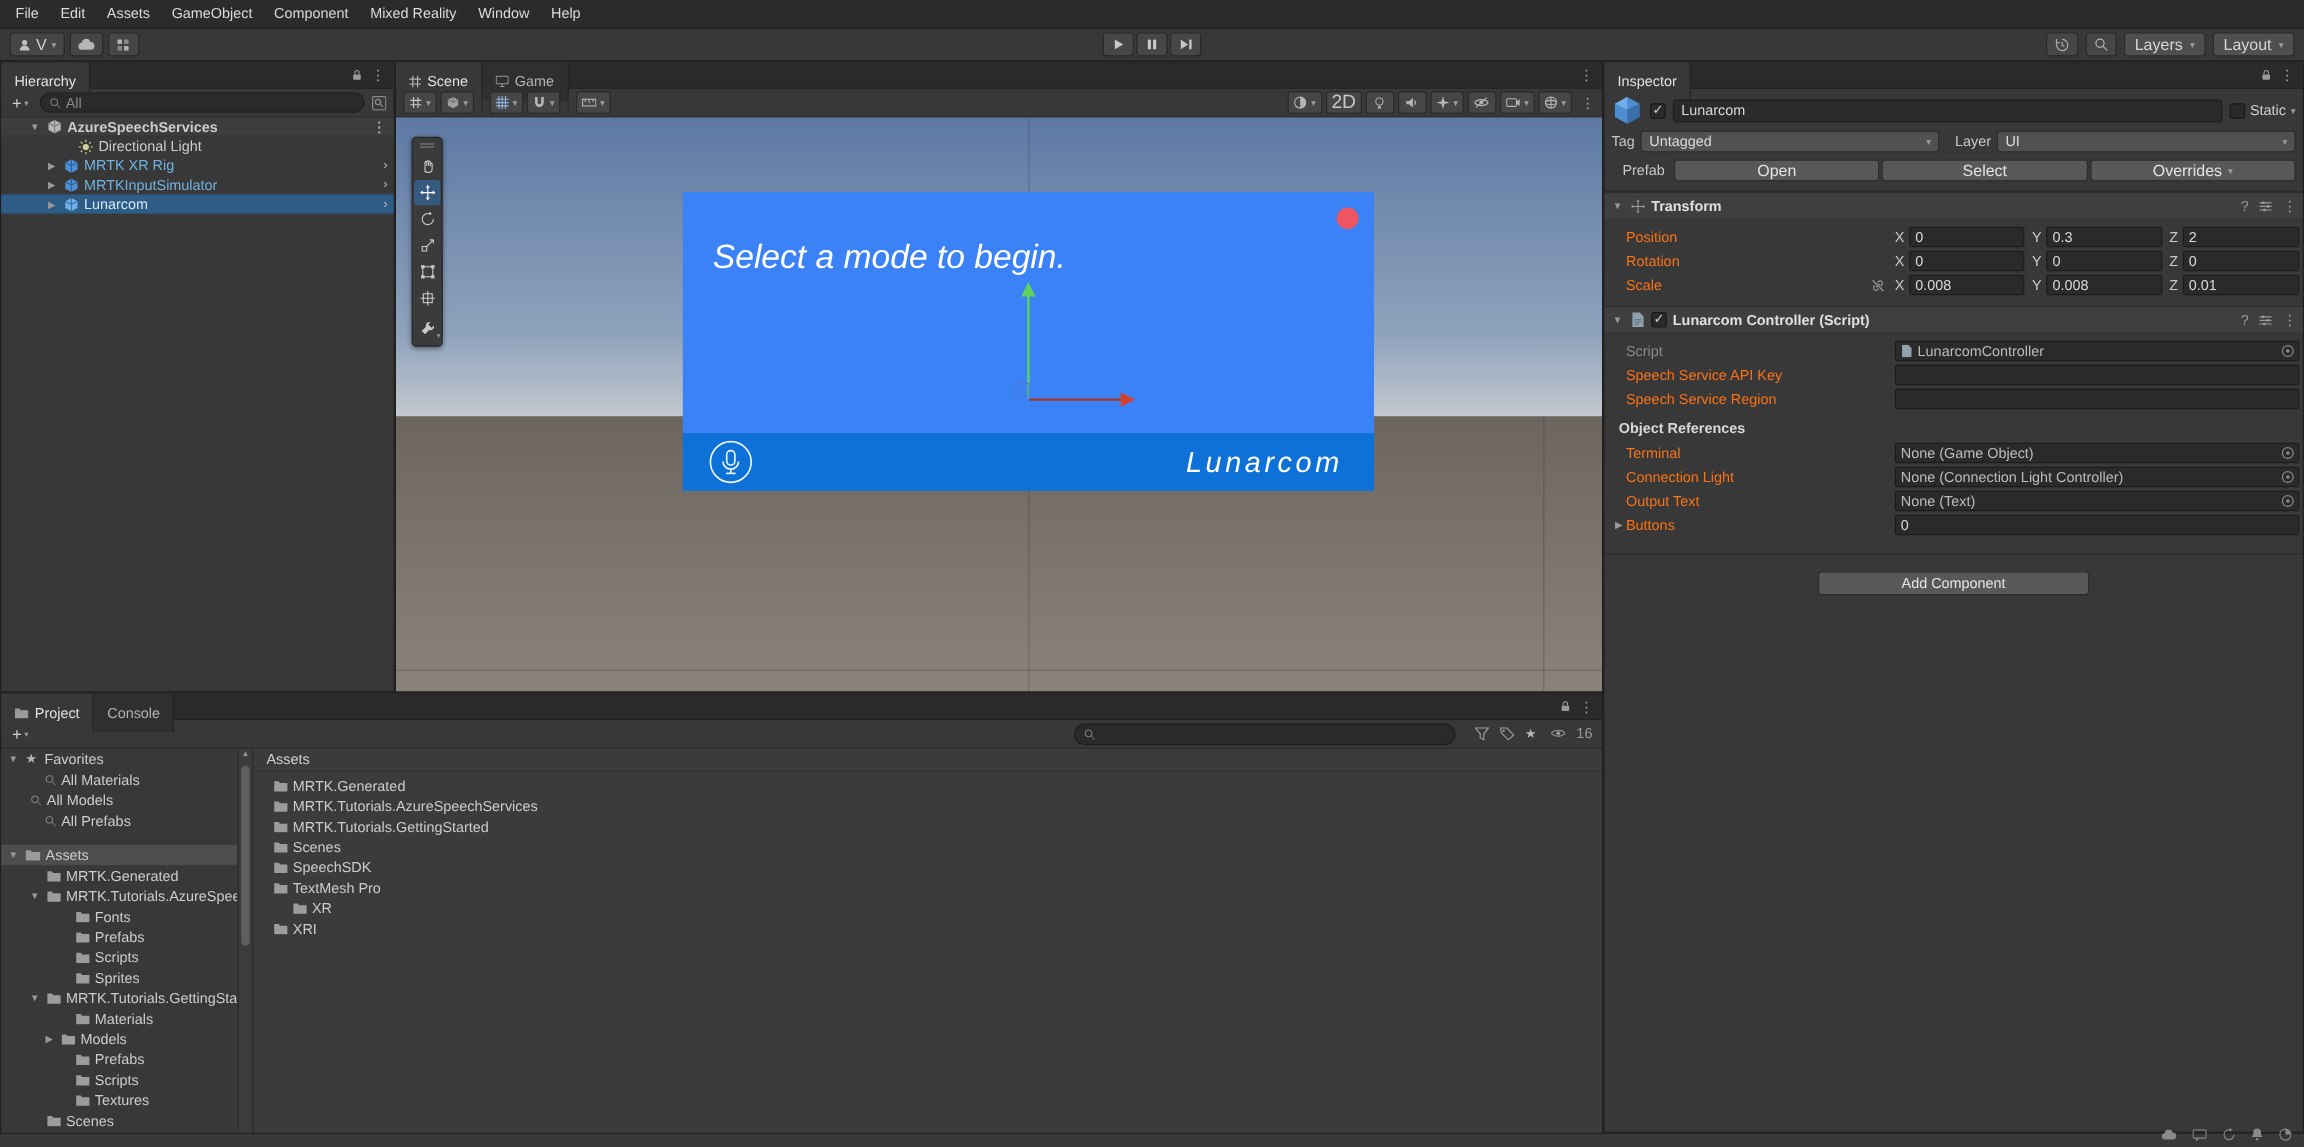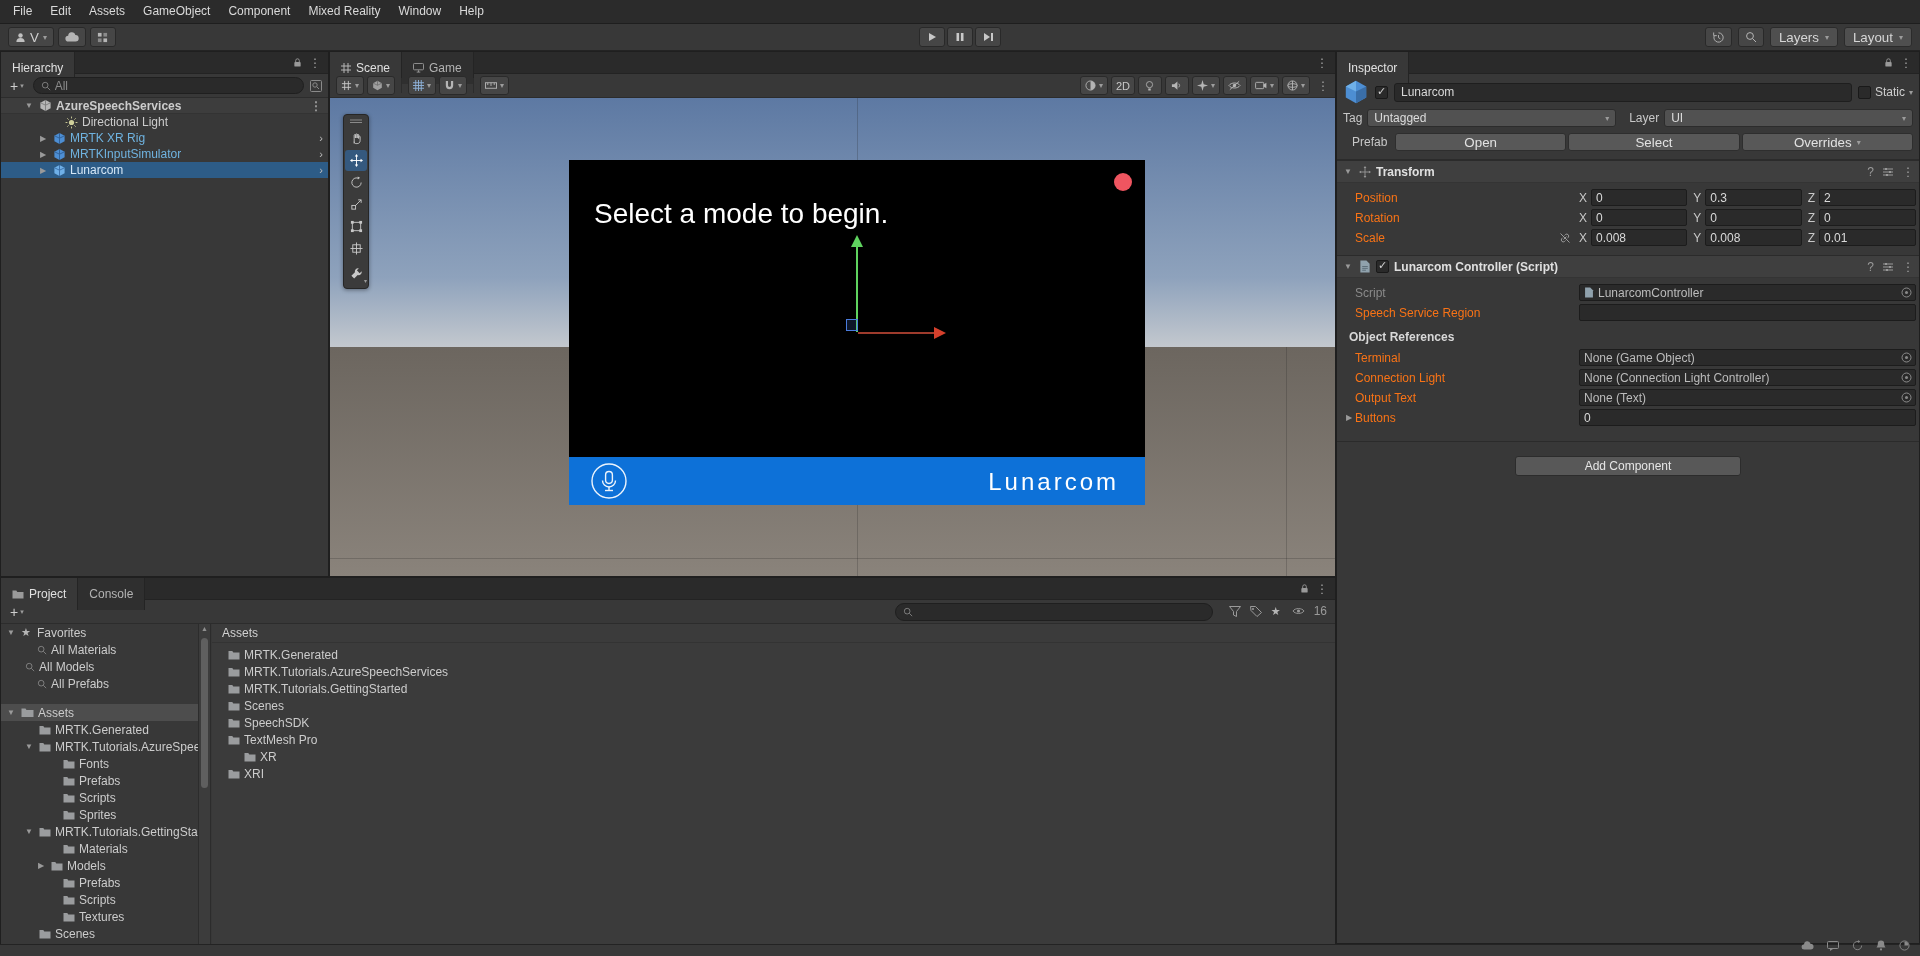--- a/index.html
+++ b/index.html
@@ -45,29 +45,29 @@
   .h-row.sel { background:#2d5c87; }
   .prefab { color:#6fb3e0; }
   .h-row.sel .prefab { color:#d5e7f7; }
   .row-kebab { position:absolute; right:6px; color:#a0a0a0; }
   .open-arrow { position:absolute; right:5px; color:#bdbdbd; font-size:11px; }
 
   
   #scene { left:329px; top:51px; width:1007px; height:526px; }
   .scene-toolbar { height:24px; display:flex; align-items:center; gap:3px; padding:0 6px; border-bottom:1px solid #2c2c2c; background:#383838; }
   .sbtn { display:inline-flex; align-items:center; justify-content:center; gap:3px; height:19px; min-width:24px; padding:0 4px; background:#464646; border:1px solid #2a2a2a; border-radius:3px; color:#c8c8c8; }
-  .sbtn.txt { font-size:11px; }
+  .sbtn.txt { font-size:16px; }
   .s-sep { width:1px; height:15px; background:#2c2c2c; margin:0 3px; }
   .scene-right { margin-left:auto; display:flex; align-items:center; gap:3px; }
   #scene-canvas { position:absolute; left:0; top:46px; right:0; bottom:0; overflow:hidden; background:#7a7a7a; }
   .sky { position:absolute; left:0; right:0; top:0; height:52%; background:linear-gradient(#5d79a3 0%, #8ea2bc 72%, #c3c8ce 100%); }
   .ground { position:absolute; left:0; right:0; top:52%; bottom:0; background:linear-gradient(#6c665f 0%, #8a837b 100%); }
   .vline { position:absolute; width:1px; background:rgba(30,30,30,.22); }
   .hline { position:absolute; height:1px; background:rgba(30,30,30,.22); }
-  .lunarcom-panel { position:absolute; left:239px; top:62px; width:576px; height:345px; background:#000000; }
+  .lunarcom-panel { position:absolute; left:239px; top:62px; width:576px; height:249px; background:#3b82f6;font-style:italic; }
   .lp-title { position:absolute; left:25px; top:38px; font-size:28px; color:#ffffff; }
   .lp-dot { position:absolute; left:545px; top:13px; width:18px; height:18px; border-radius:50%; background:#ef5560; }
   .lp-footer { position:absolute; left:0; right:0; bottom:0; height:48px; background:#0d71d8; }
   .lp-brand { position:absolute; right:26px; bottom:9px; font-size:24px; letter-spacing:3px; color:#ffffff; }
   .lp-mic { position:absolute; left:20px; bottom:4px; }
   .giz-line-g { position:absolute; left:526px; top:148px; width:2px; height:86px; background:#5fd35f; }
   .giz-head-g { position:absolute; left:521px; top:137px; width:0; height:0; border-left:6px solid transparent; border-right:6px solid transparent; border-bottom:12px solid #5fd35f; }
   .giz-line-r { position:absolute; left:528px; top:234px; width:76px; height:2px; background:#9e3b2c; }
   .giz-head-r { position:absolute; left:604px; top:229px; width:0; height:0; border-top:6px solid transparent; border-bottom:6px solid transparent; border-left:12px solid #d5402c; }
   .giz-rect { position:absolute; left:516px; top:221px; width:12px; height:12px; border:1px solid #4a7bdc; background:rgba(74,123,220,.18); }
@@ -1070,20 +1070,26 @@
               <span class="picker">
                   <svg width="11" height="11" viewBox="0 0 11 11">
                     <circle cx="5.5" cy="5.5" r="4.5" fill="none" stroke="#8a8a8a"></circle>
                     <circle cx="5.5" cy="5.5" r="1.5" fill="#8a8a8a"></circle>
                   </svg>
                 </span>
             </div>
           </div>
           <div class="prow">
             <span class="plabel">
+                <span>Speech Service API Key</span>
+              </span>
+            <input class="fld" style="">
+          </div>
+          <div class="prow">
+            <span class="plabel">
                 <span>Speech Service Region</span>
               </span>
             <input class="fld" style="">
           </div>
           <div class="sect">Object References</div>
           <div class="prow">
             <span class="plabel">
                 <span>Terminal</span>
               </span>
             <div class="objfld">

